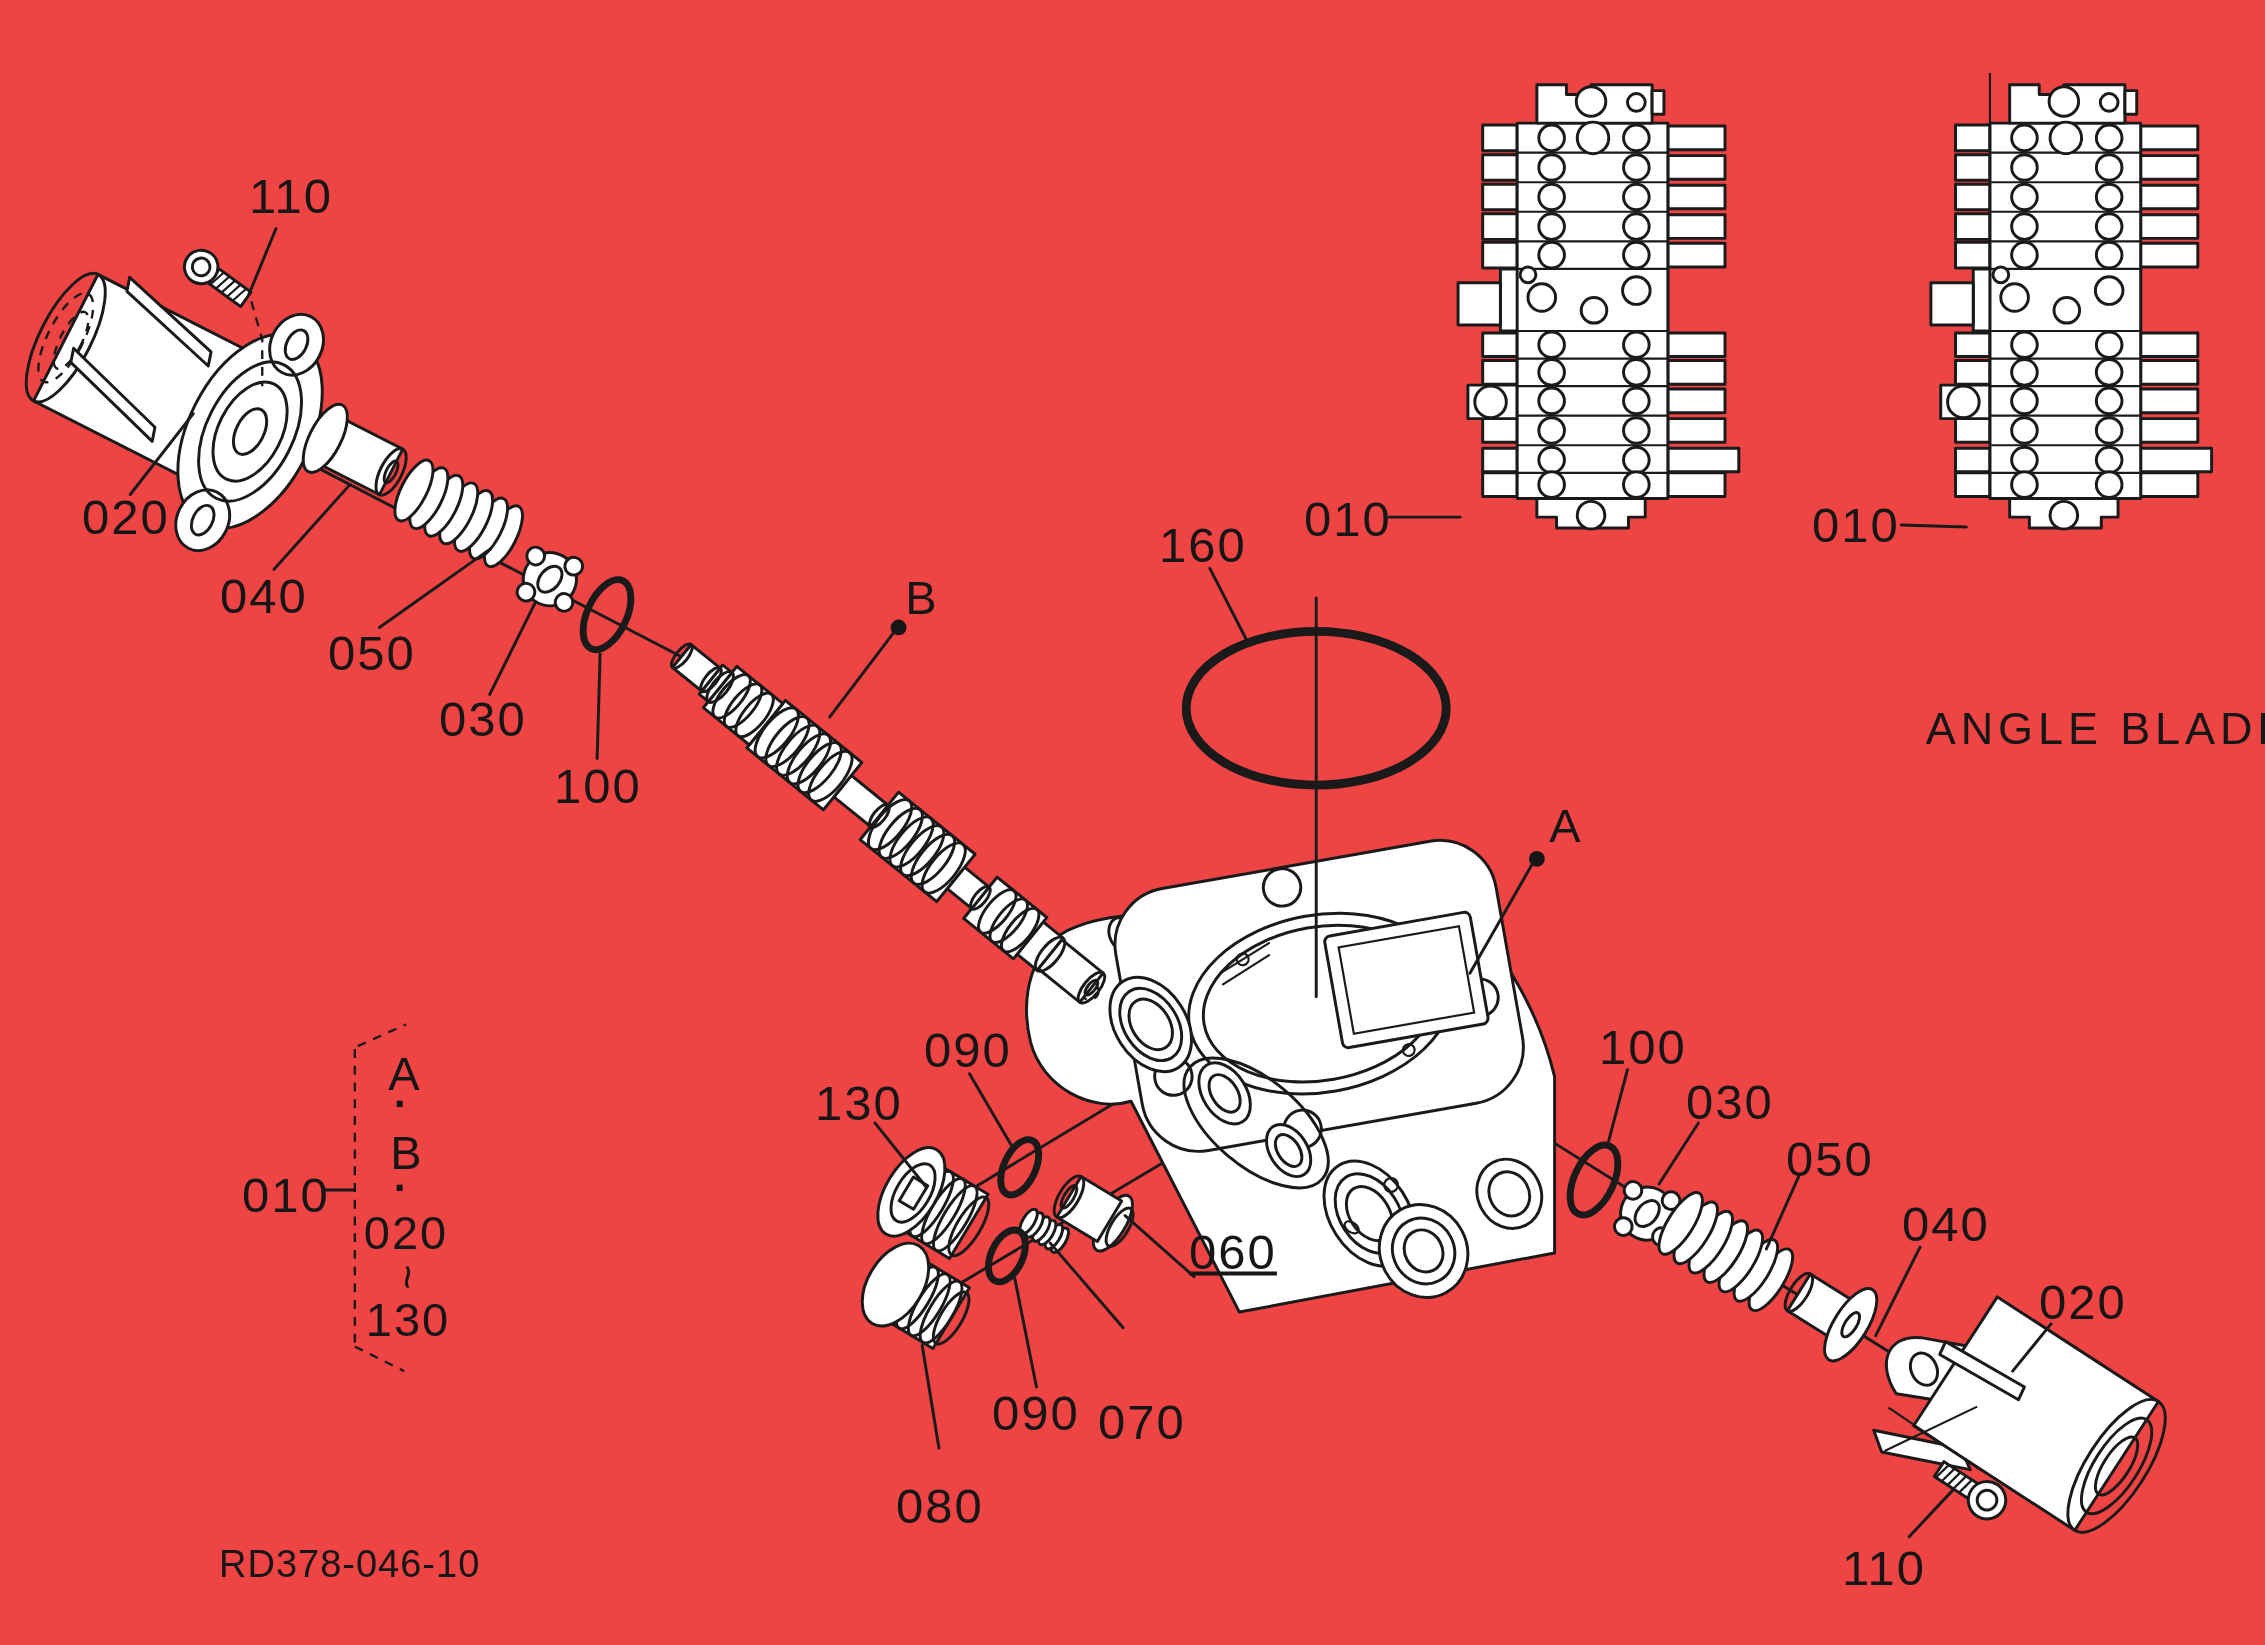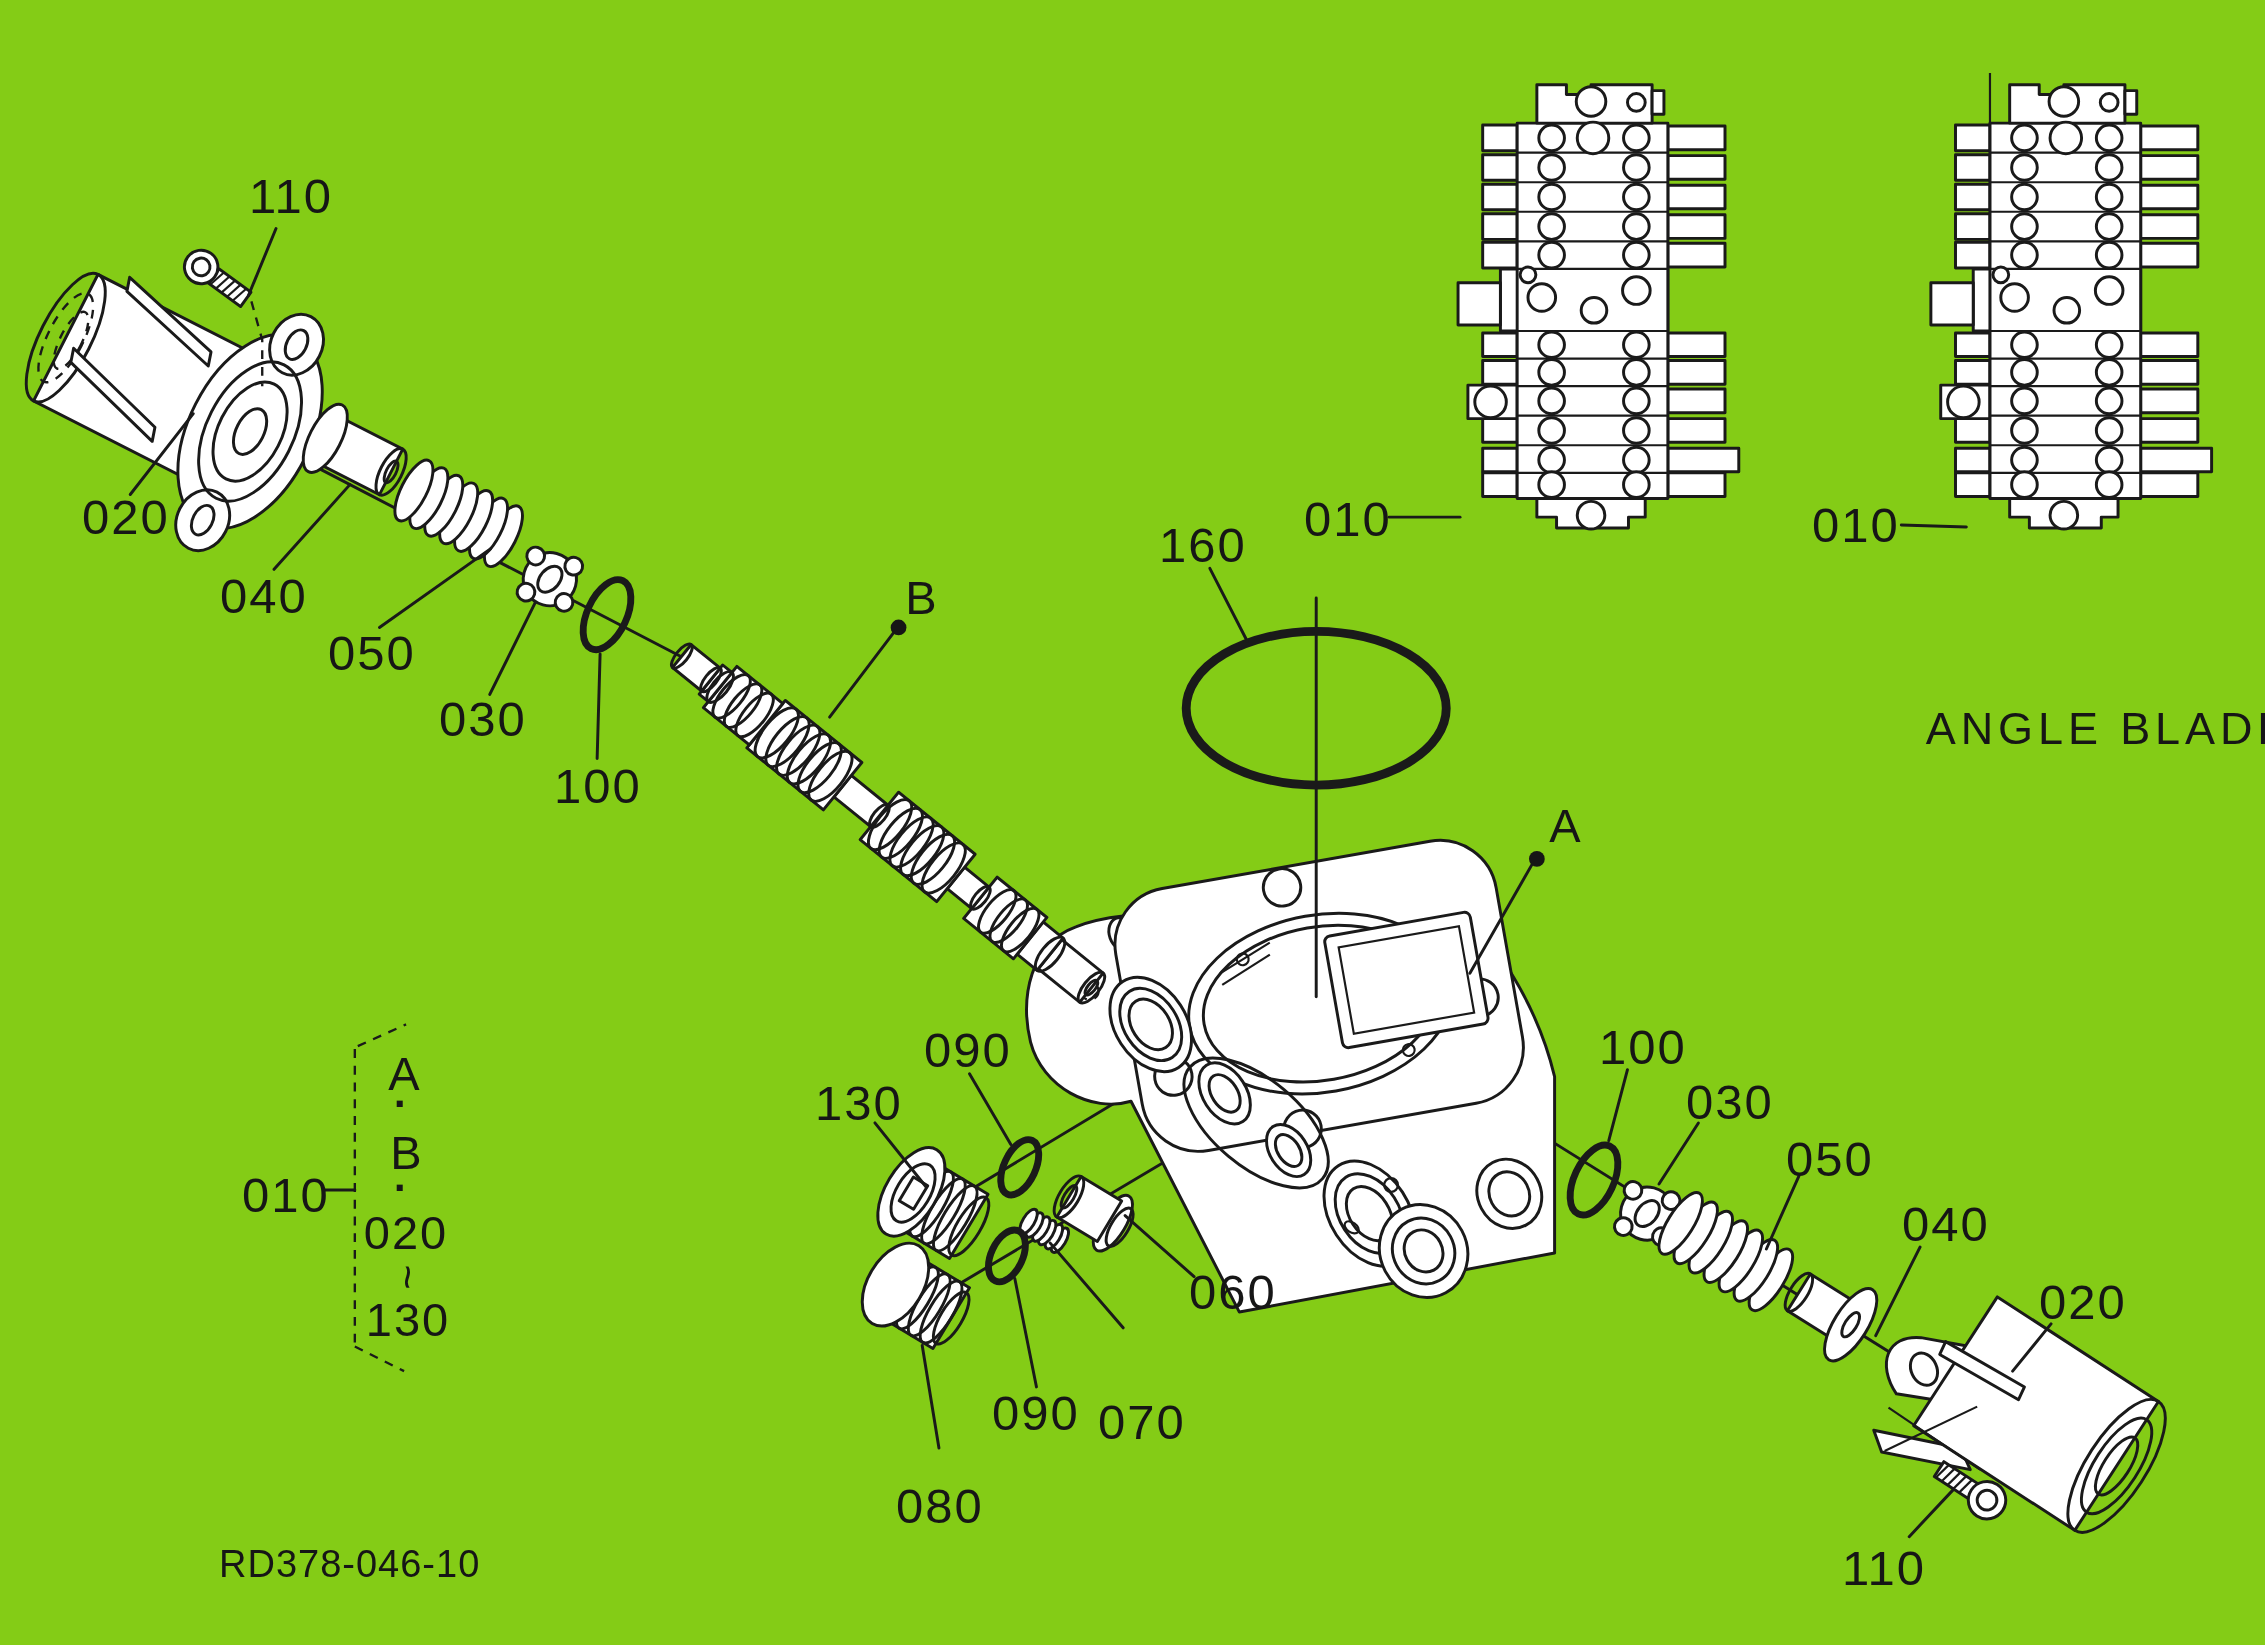--- a/index.html
+++ b/index.html
@@ -1,16 +1,16 @@
 <!DOCTYPE html>
 <html><head>
 <meta charset="utf-8">
 <style>
   html,body{margin:0;padding:0;background:#ffffff;}
-  #canvas{position:relative;width:2266px;height:1645px;background:#84cc16;overflow:hidden;
+  #canvas{position:relative;width:2266px;height:1645px;background:#ef4444;overflow:hidden;
           font-family:"Liberation Sans",sans-serif;color:#161616;}
   #art{position:absolute;left:0;top:0;}
   svg .ln{stroke:#1a1a1a;stroke-width:3;fill:none;stroke-linecap:round;stroke-linejoin:round;}
   svg .w{stroke:#1a1a1a;stroke-width:3;fill:#ffffff;stroke-linecap:round;stroke-linejoin:round;}
   svg .d{stroke:#1a1a1a;stroke-width:2.4;fill:none;stroke-dasharray:9 8;}
   svg .o{stroke:#1a1a1a;stroke-width:7;fill:none;}
   svg .o2{stroke:#1a1a1a;stroke-width:9;fill:none;}
   svg .thin{stroke:#1a1a1a;stroke-width:2.2;fill:none;}
   .callout{position:absolute;transform:translate(-50%,-50%);font-size:49px;line-height:1;
            letter-spacing:2px;white-space:nowrap;color:#161616;}
@@ -403,21 +403,21 @@
 <div class="callout mk" style="left:405px;top:1073px;">A</div>
 <div class="callout dotchar" style="left:402px;top:1103px;">·</div>
 <div class="callout mk" style="left:407px;top:1152px;">B</div>
 <div class="callout dotchar" style="left:402px;top:1187px;">·</div>
 <div class="callout mk" style="left:406px;top:1232px;">020</div>
 <div class="callout tilde" style="left:407px;top:1278px;">~</div>
 <div class="callout mk" style="left:408px;top:1319px;">130</div>
 
 <div class="callout" style="left:859px;top:1103px;">130</div>
 <div class="callout" style="left:968px;top:1050px;">090</div>
-<div class="callout" style="left:1233px;top:1292px;">060</div>
+<div class="callout" style="left:1233px;top:1252px;text-decoration:underline;">060</div>
 <div class="callout" style="left:1142px;top:1422px;">070</div>
 <div class="callout" style="left:1036px;top:1413px;">090</div>
 <div class="callout" style="left:940px;top:1471px;margin-top:35px;">080</div>
 
 <div class="callout" style="left:1643px;top:1047px;">100</div>
 <div class="callout" style="left:1730px;top:1102px;">030</div>
 <div class="callout" style="left:1830px;top:1159px;">050</div>
 <div class="callout" style="left:1946px;top:1224px;">040</div>
 <div class="callout" style="left:2083px;top:1302px;">020</div>
 <div class="callout" style="left:1884px;top:1568px;">110</div>

